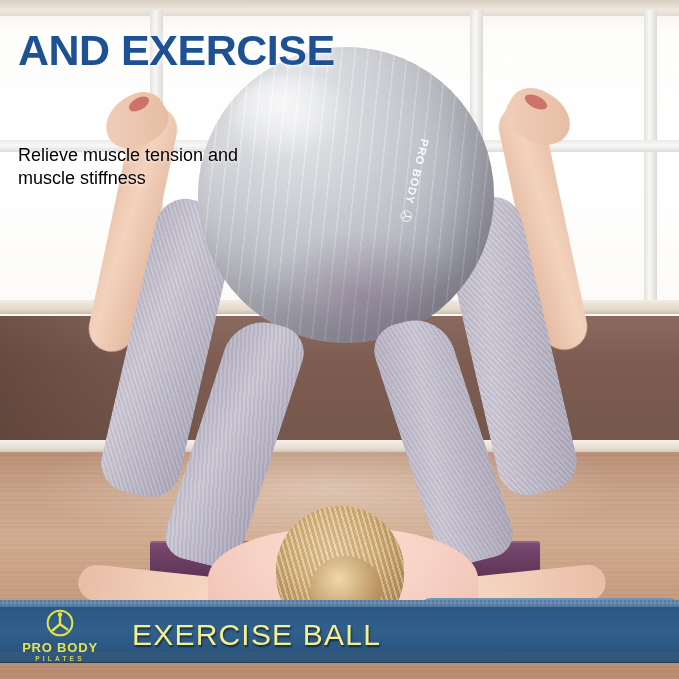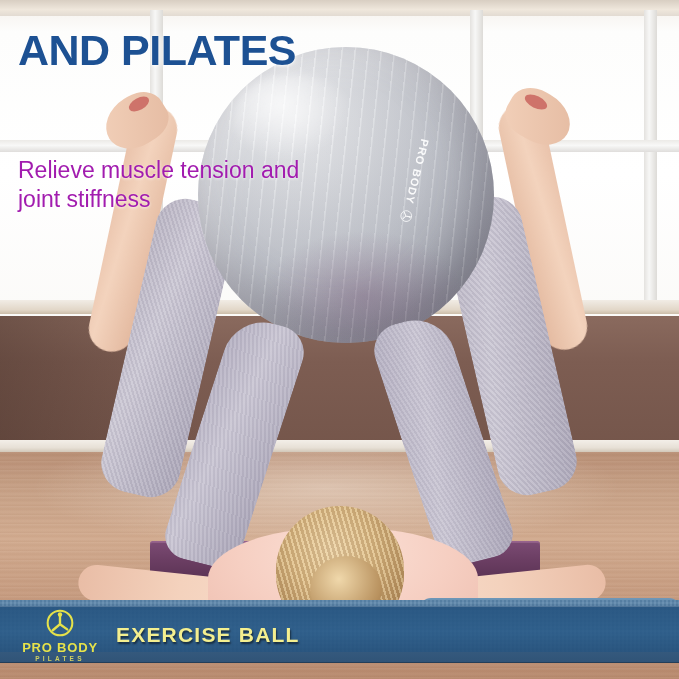--- a/index.html
+++ b/index.html
@@ -344,24 +344,24 @@
     font-weight: bold;
     line-height: 1.07;
     letter-spacing: -0.5px;
     text-shadow: 0 1px 3px rgba(255,255,255,.85),
                  0 0 10px rgba(255,255,255,.75);
   }
   .headline .l2 { display: block; }
 
   .subhead {
     position: absolute;
-    left: 18px; top: 156px;
+    left: 18px; top: 144px;
     width: 380px;
-    color: #a21caf;
-    font-size: 23px;
+    color: #000000;
+    font-size: 18px;
     font-weight: normal;
     line-height: 1.28;
     text-shadow: 0 1px 3px rgba(255,255,255,.75);
   }
   .subhead .s2 { display: block; }
 
   
   .banner {
     position: absolute;
     left: 0; top: 606px;
@@ -395,23 +395,24 @@
   .logo-sub {
     color: #cfcf63;
     font-size: 6.5px;
     font-weight: bold;
     letter-spacing: 3.2px;
     line-height: 1;
     margin-top: 1px;
   }
   .banner-title {
     color: #f4ef8f;
-    font-size: 21px;
-    font-weight: bold;
+    font-size: 30px;
+    font-weight: normal;
     letter-spacing: 1.2px;
+    margin-left: 16px;
     text-shadow: 1px 2px 2px rgba(0,0,0,.55);
   }
 </style>
 </head>
 <body>
 
 <div id="scene">
 
   <div class="photo">
 
@@ -466,26 +467,26 @@
     <div class="head"></div>
     <div class="hair-strands"></div>
     <div class="bun"></div>
 
     <div class="mat-blue-roll"></div>
     <div class="mat-blue"></div>
     <div class="mat-blue-tex"></div>
   </div>
 
   <div class="headline">
-    <span class="l2">AND PILATES</span>
+    <span class="l2">AND EXERCISE</span>
   </div>
 
   <div class="subhead">
     <span>Relieve muscle tension and</span>
-    <span class="s2">joint stiffness</span>
+    <span class="s2">muscle stiffness</span>
   </div>
 
   <div class="banner">
     <div class="banner-logo">
       <svg class="emblem" viewBox="0 0 40 40">
         <circle cx="20" cy="20" r="14.5" fill="none" stroke="#e6e24a" stroke-width="2.4"></circle>
         <path d="M20 10 L20 21.5 L11.5 28.5 M20 21.5 L28.5 27.5" fill="none" stroke="#e6e24a" stroke-width="2.8" stroke-linecap="round"></path>
         <circle cx="20" cy="10" r="2.6" fill="#e6e24a"></circle>
       </svg>
       <span class="logo-word">PRO BODY</span>

